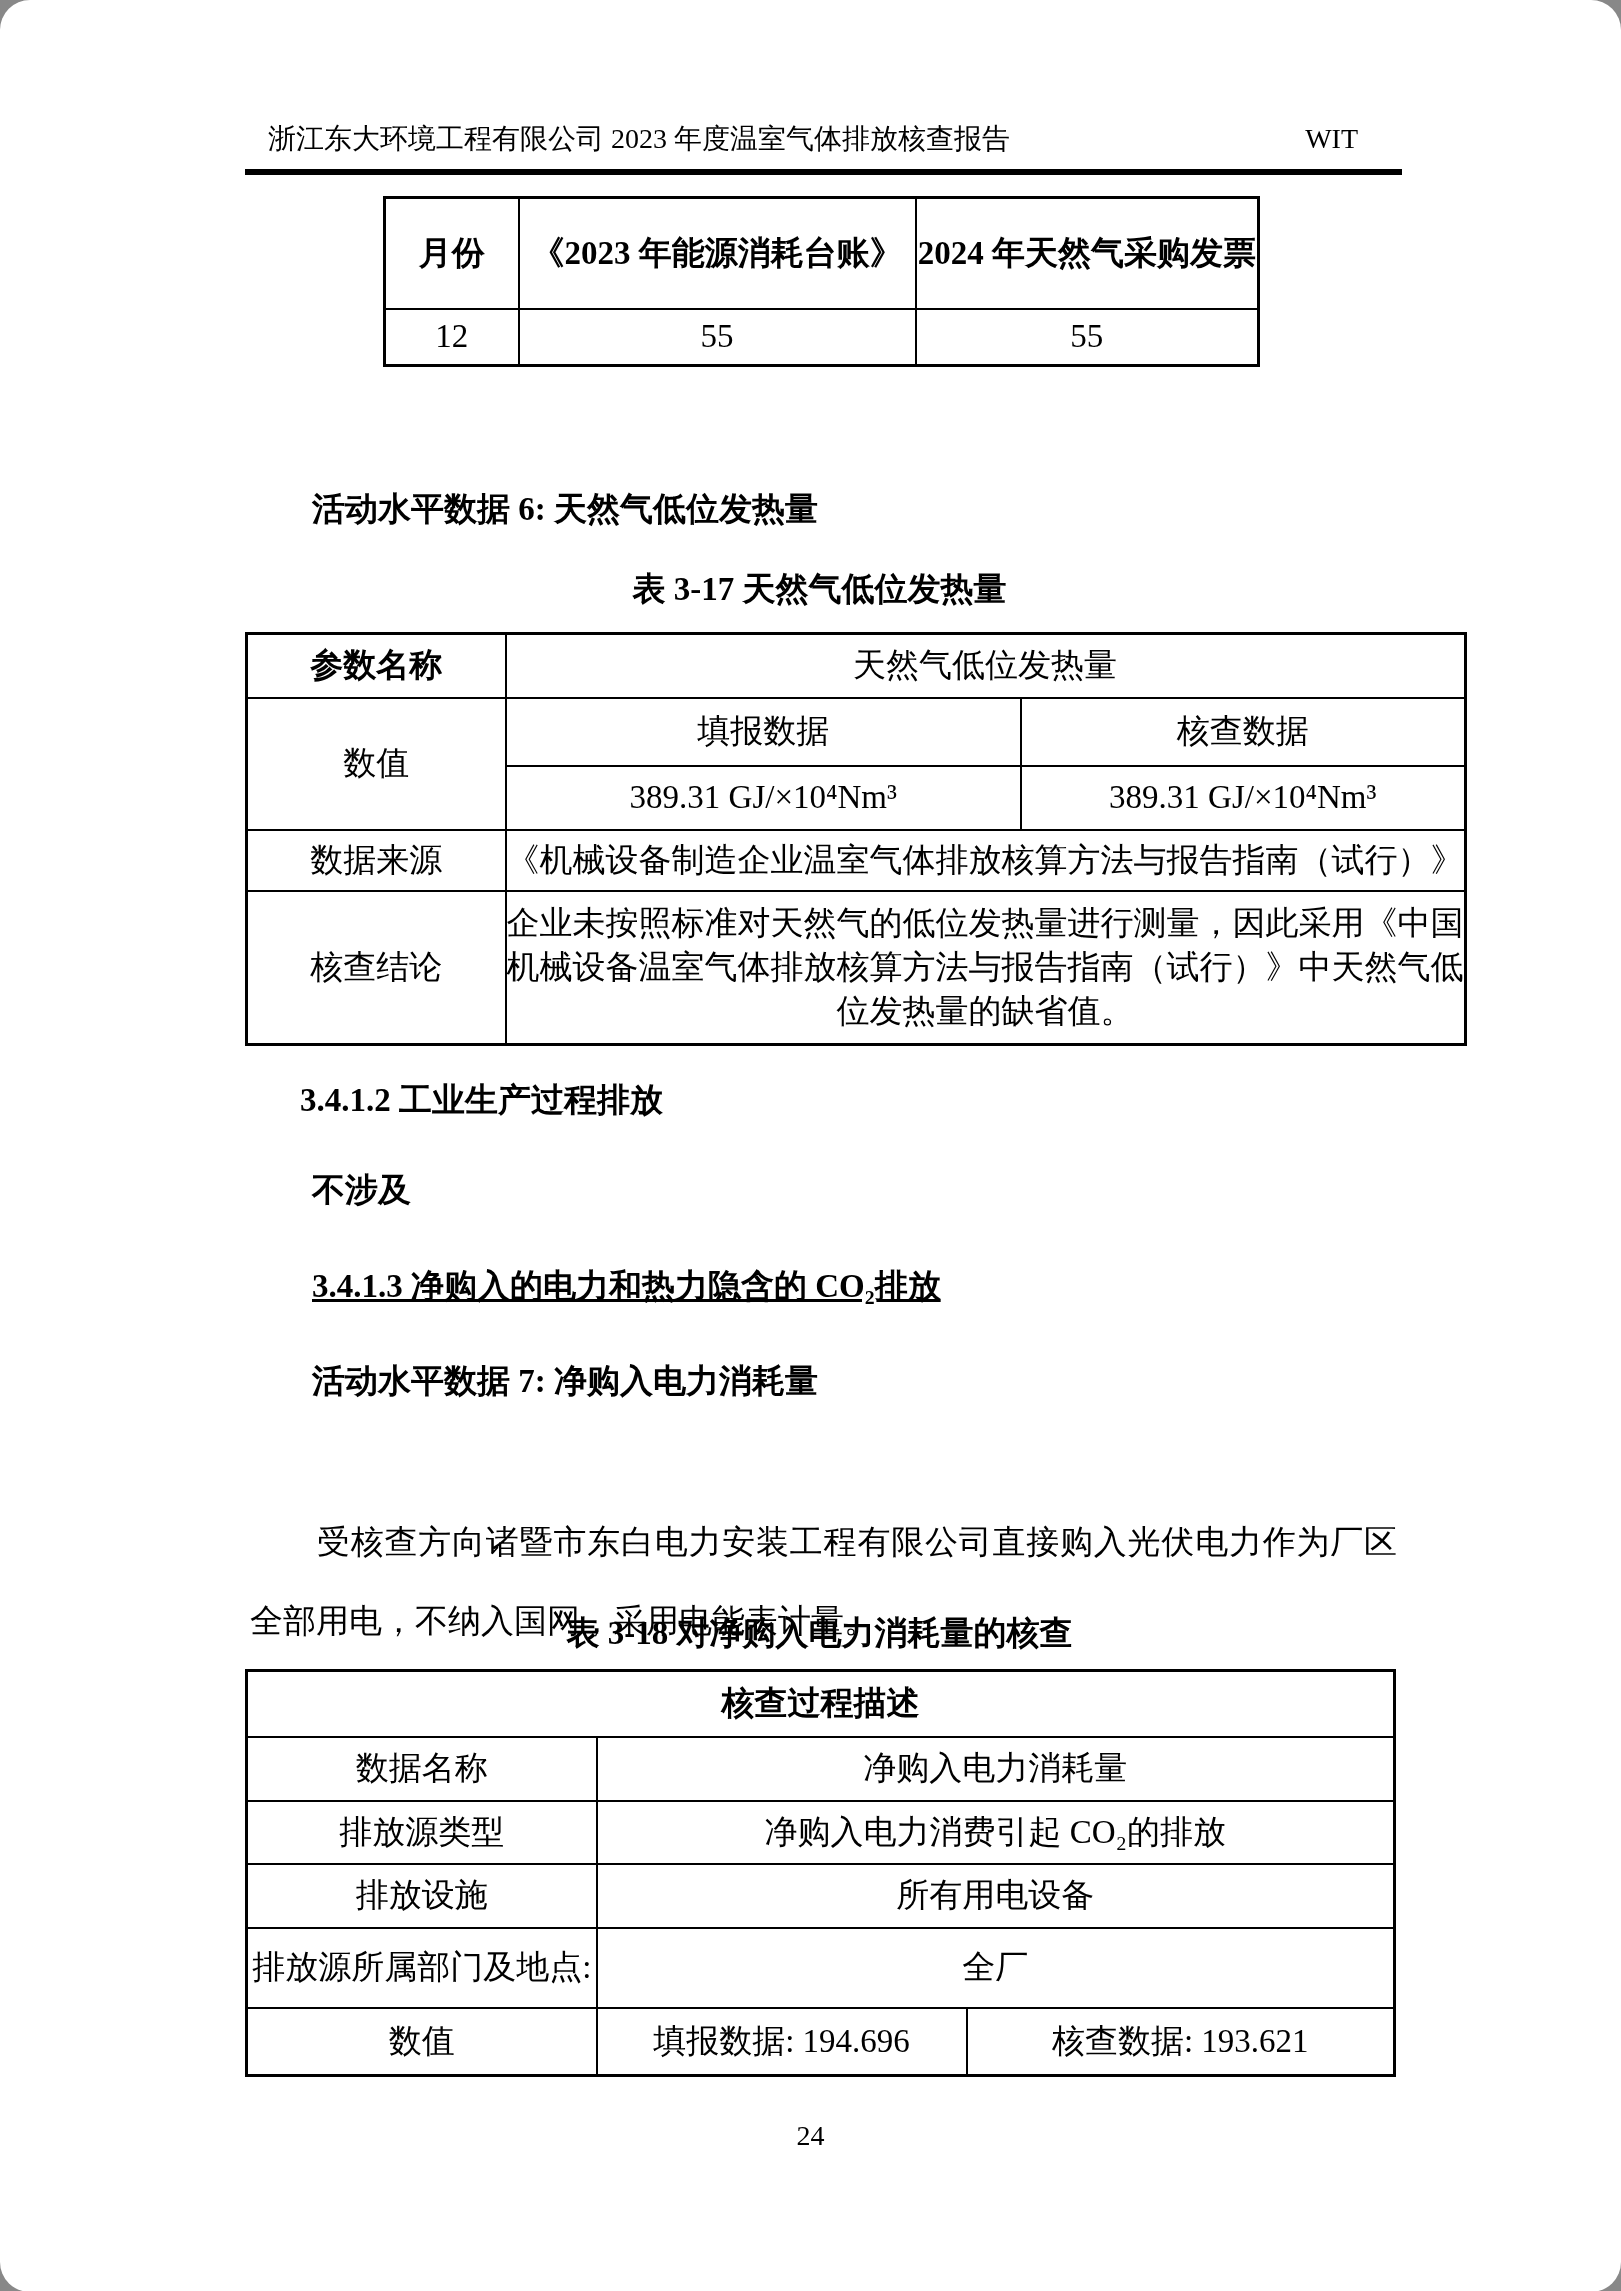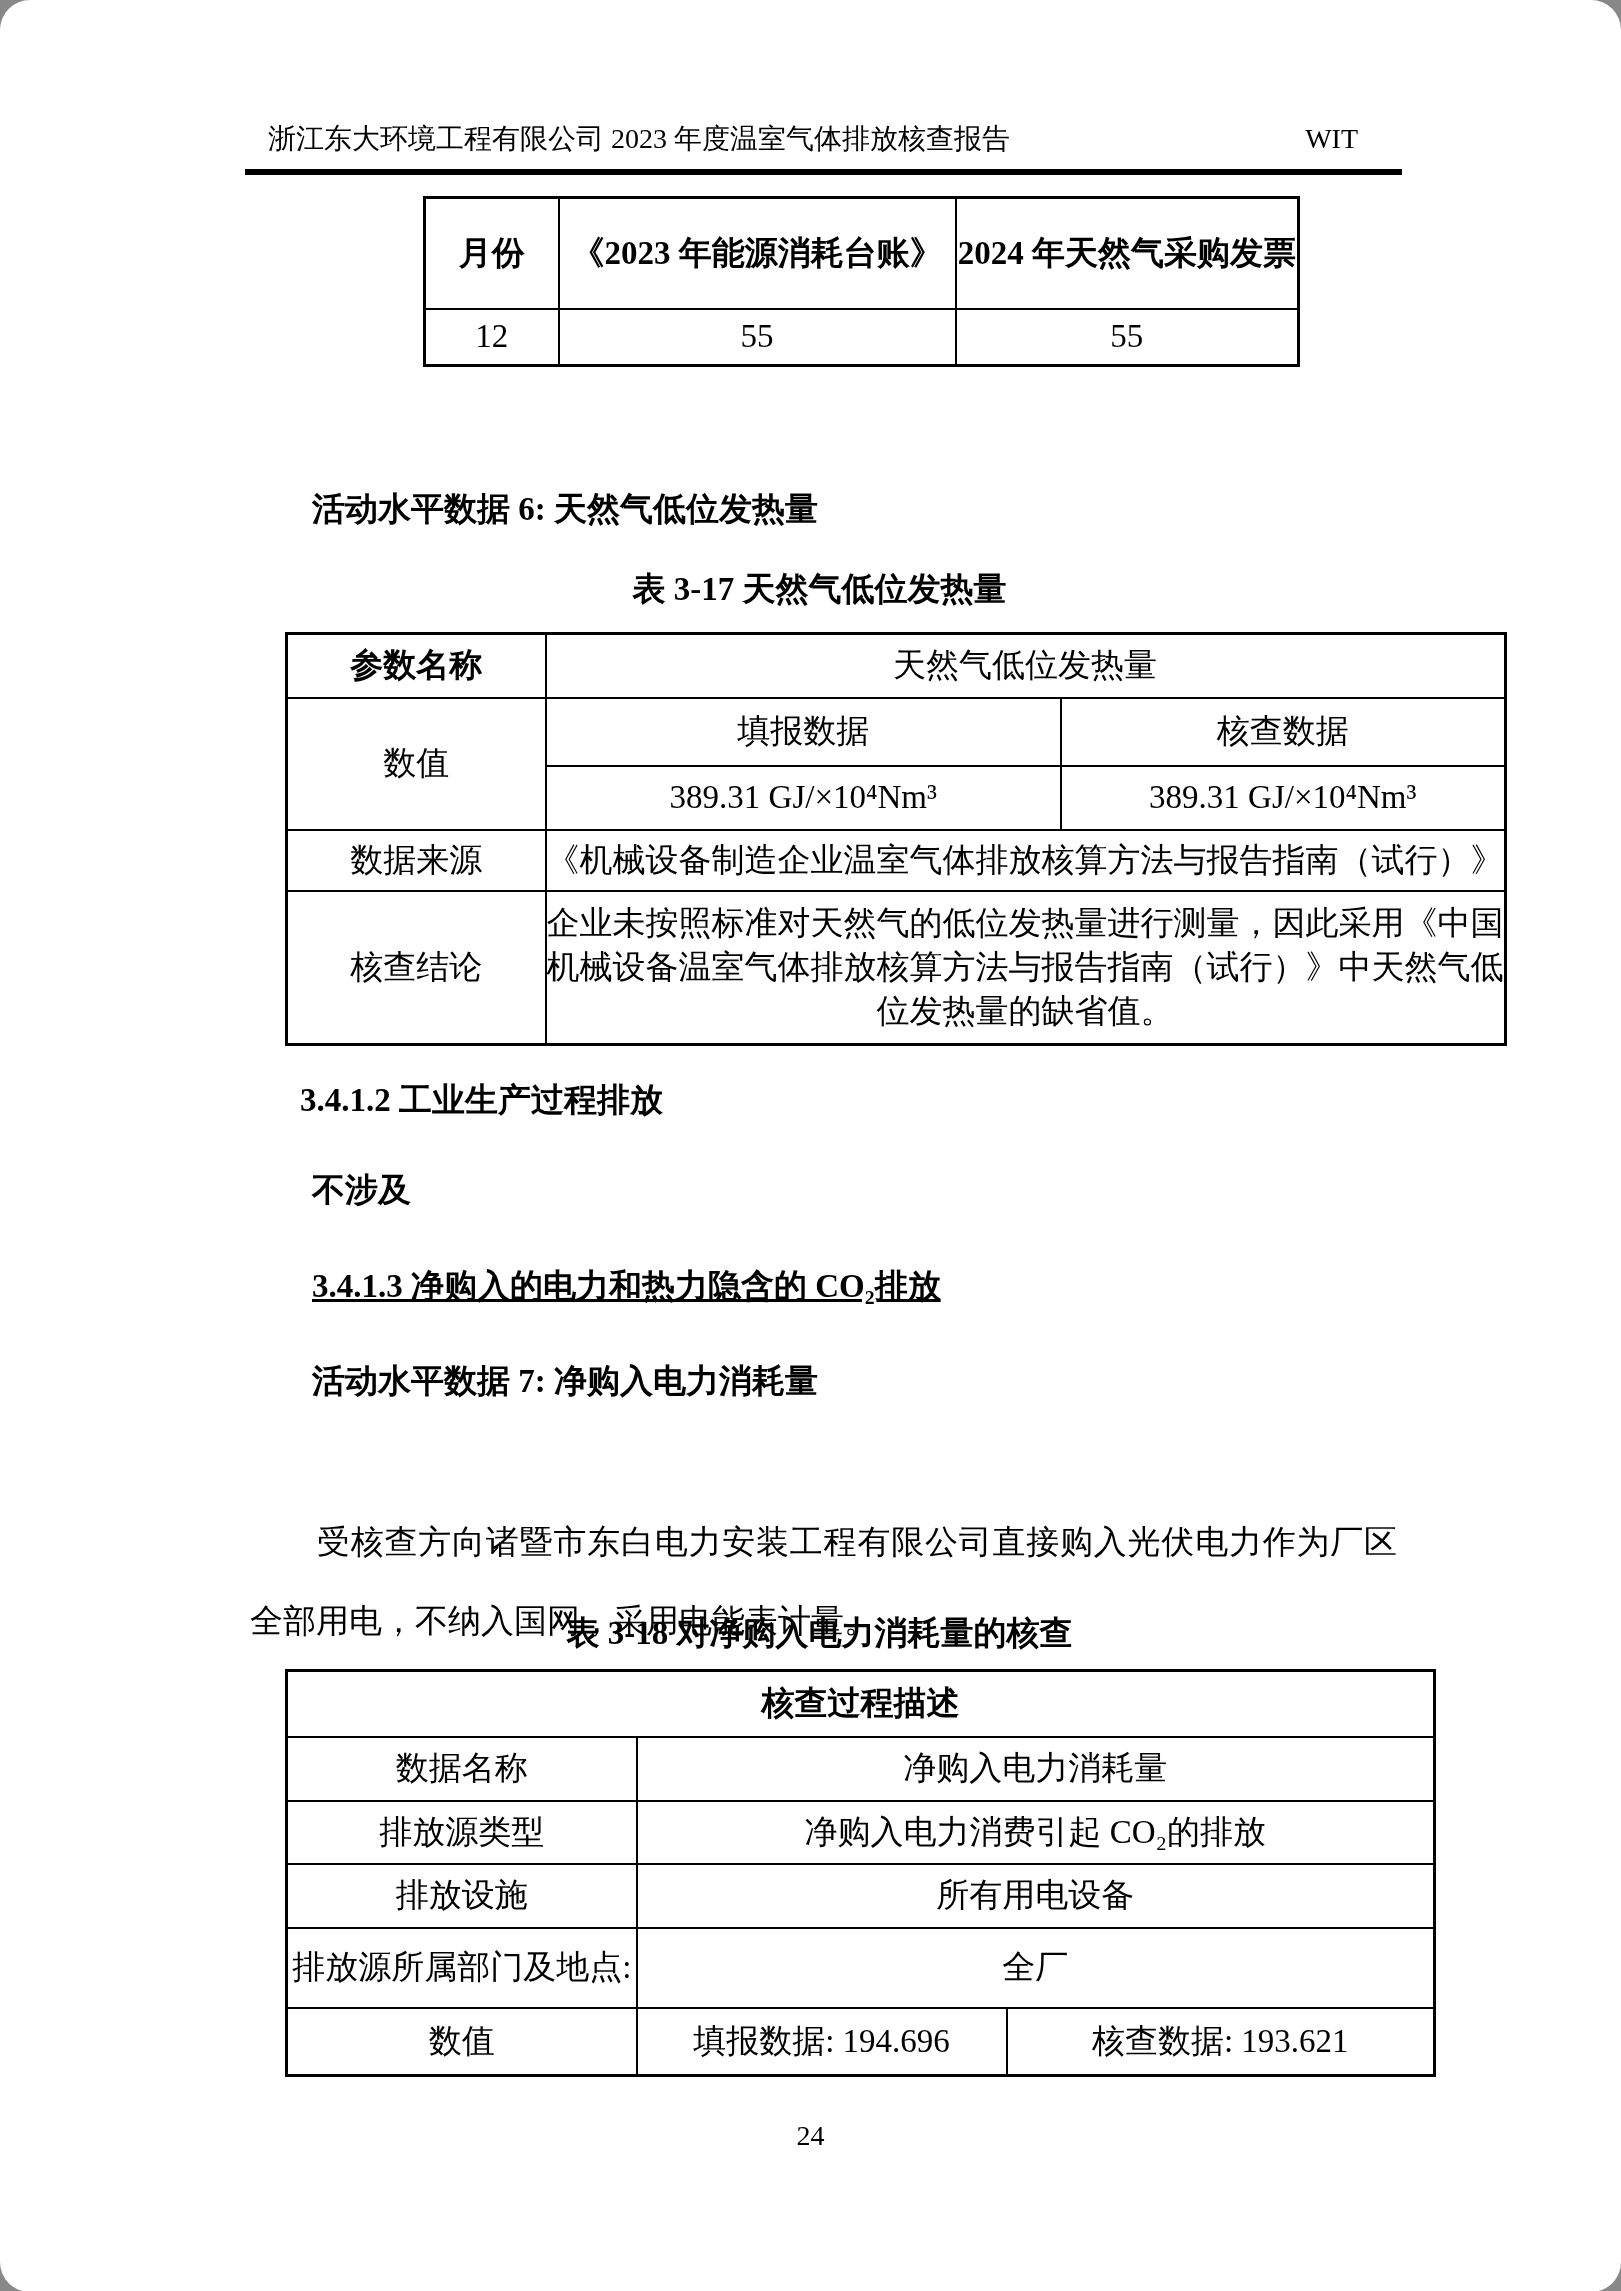--- a/index.html
+++ b/index.html
@@ -6,21 +6,21 @@
   .page{
     position:relative;width:1621px;height:2292px;background:#ffffff;
     font-family:"Liberation Serif","DejaVu Serif",serif;color:#000;
     margin:0 auto;overflow:hidden;border-radius:30px;
   }
   .abs{position:absolute;}
   
   .header-row{left:268px;top:120px;width:1090px;display:flex;justify-content:space-between;align-items:baseline;font-size:28px;}
   .header-rule{left:245px;top:169px;width:1157px;height:5.9px;background:#000;}
   
-  table.doc{border-collapse:collapse;table-layout:fixed;margin-left:40px;}
+  table.doc{border-collapse:collapse;table-layout:fixed;}
   table.doc td{border:2.9px solid #000;text-align:center;vertical-align:middle;padding:0;font-size:33px;}
   table.doc{border:3.9px solid #000;}
   .bold{font-weight:bold;}
   
   .month-table{left:383px;top:196px;}
   .month-table td{font-size:32px;}
   .mt-head{height:111px;}
   .mt-row1{height:57px;}
   .mt-row2{height:89px;}
   .two-line{line-height:40px;}

